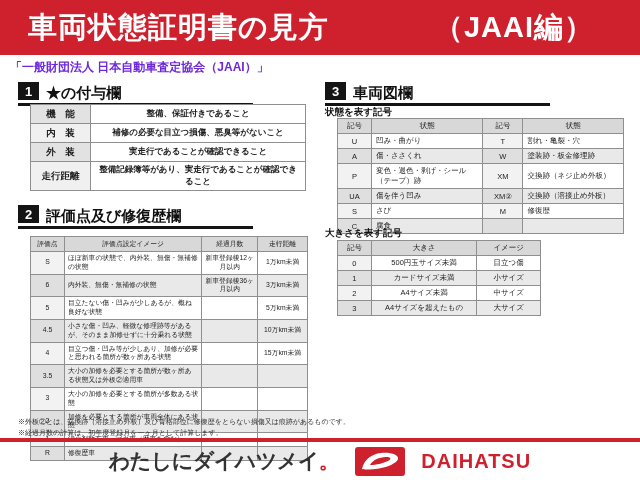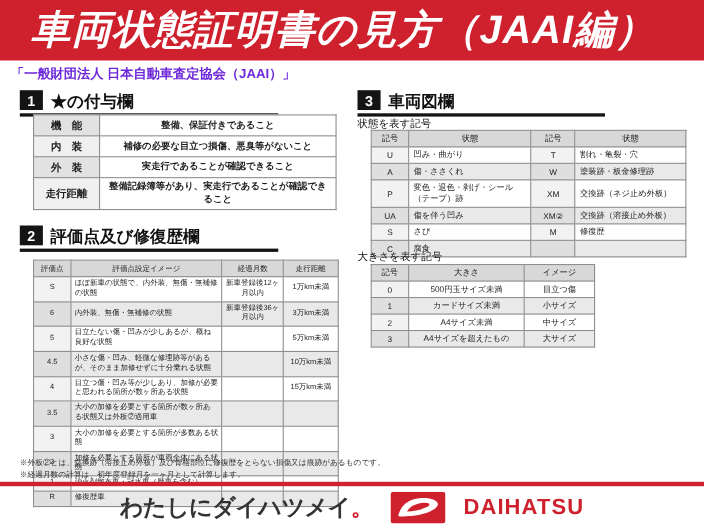--- a/index.html
+++ b/index.html
@@ -8,37 +8,37 @@
     position:relative; width:640px; height:480px; overflow:hidden;
     background:#ffffff; font-family:"Liberation Sans", sans-serif; color:#1c1c1c;
   }
   
   .titlebar {
     position:absolute; left:0; top:0; width:640px; height:55px;
     background:#cf202e; display:flex; align-items:center;
     justify-content:space-between; padding:0 46px 0 28px;
   }
   .titlebar .t-main, .titlebar .t-ed {
-    color:#ffffff; font-weight:bold; font-size:36px; letter-spacing:1px; white-space:nowrap;font-style:italic;
+    color:#ffffff; font-weight:bold; font-size:29px; letter-spacing:1px; white-space:nowrap;
   }
   .subtitle {
     position:absolute; left:10px; top:59px; font-size:12px; font-weight:bold; color:#6d28d9;
   }
   
   .sec-h {
     position:absolute; display:flex; align-items:flex-end; gap:7px;
     border-bottom:3px solid #141414; padding-bottom:3px;
   }
   .sec-num {
     display:inline-flex; align-items:center; justify-content:center;
     width:21px; height:18px; background:#141414; color:#fff;
     font-weight:bold; font-size:13px;
   }
   .sec-title { font-size:15px; font-weight:bold; color:#111; line-height:1; }
-  .sub-lbl { position:absolute; font-size:9.5px; font-weight:normal; color:#111; }
+  .sub-lbl { position:absolute; font-size:9.5px; font-weight:bold; color:#111; }
   
   table { border-collapse:collapse; position:absolute; background:#fff; }
   table, td, th { border:1px solid #8f8f8f; }
   table { border:1px solid #5a5a5a; }
   th {
     background:#d8d8d8; font-weight:normal; text-align:center;
     padding:2px 3px; color:#1c1c1c;
   }
   td { padding:2px 4px; vertical-align:middle; color:#1c1c1c; }
   

